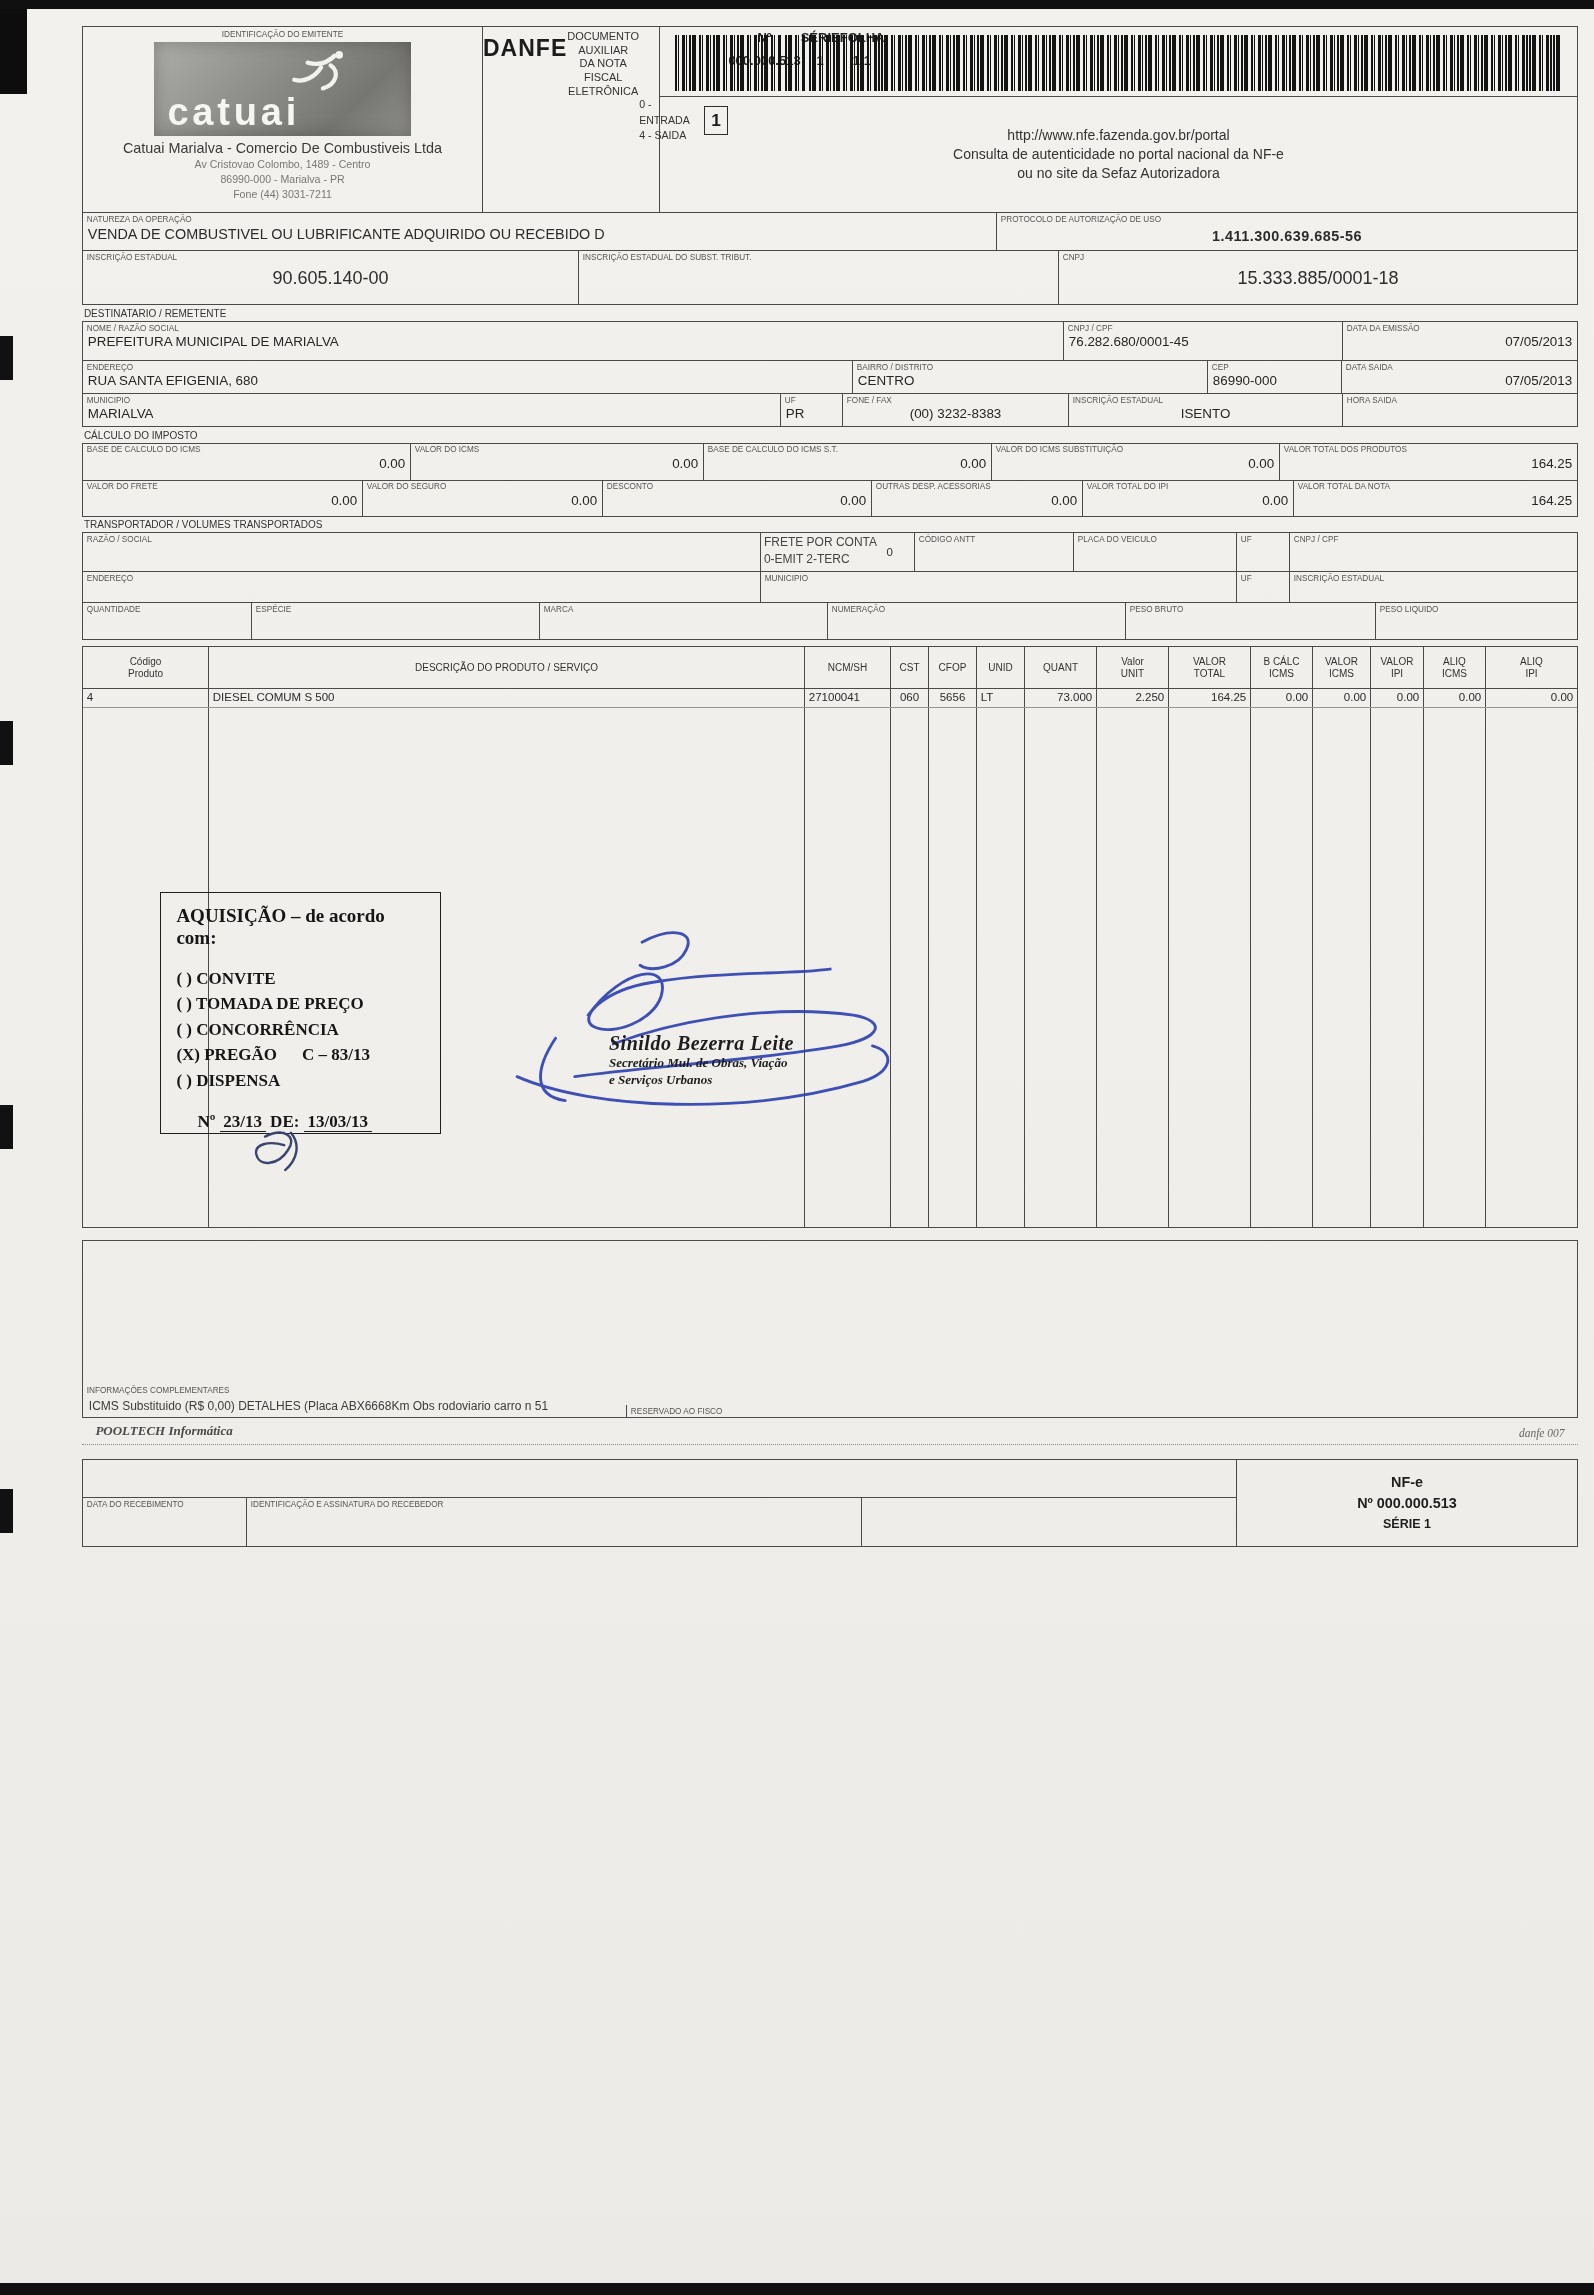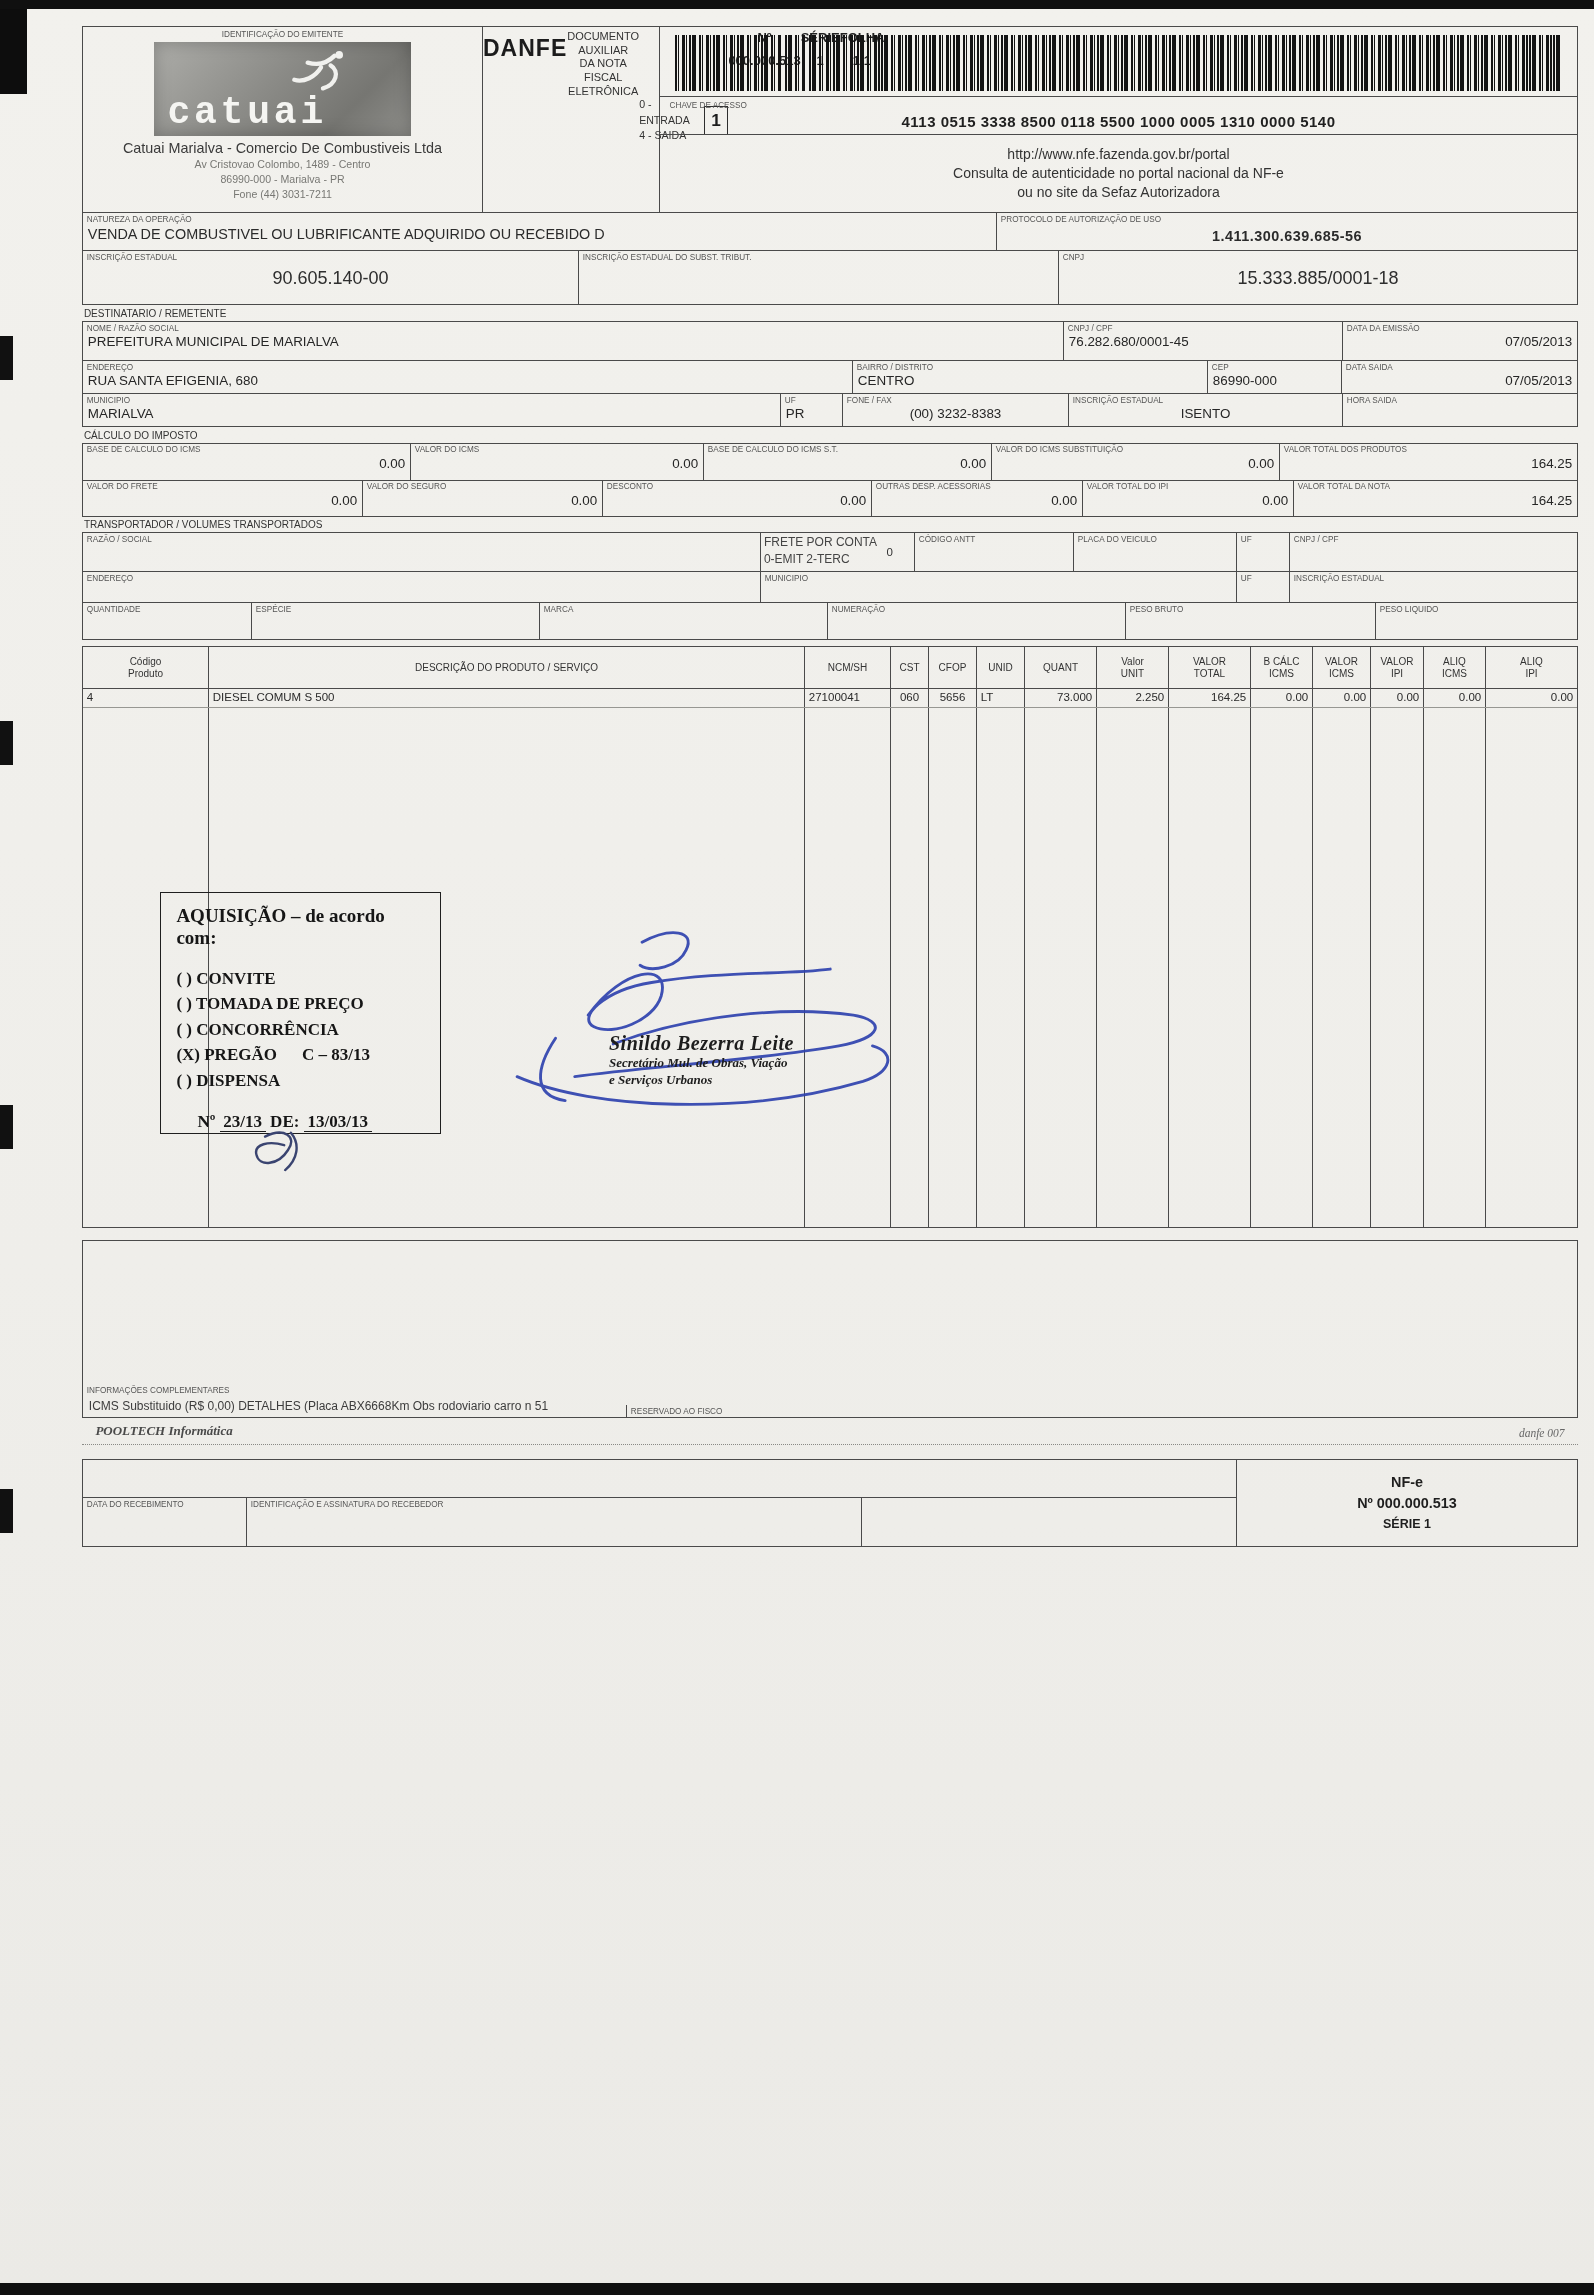--- a/index.html
+++ b/index.html
@@ -28,21 +28,21 @@
   .tc { text-align:center; }
   .big { font-size:18px; text-align:center; padding-top:5.8px; color:#2e2e2e; }
   .sec-title { font-size:10px; color:#333; padding:2.9px 1.9px 1.9px; }
 
   
   .top-box { height:187px; }
   .col-emit { width:399px; padding-top:2.9px; }
   .emit-label { font-size:8.2px; color:#555; text-align:center; }
   .logo { width:257px; height:94px; margin:2.9px auto 3.8px;
           background:linear-gradient(135deg,#adada9 0%, #8b8b87 45%, #767672 75%, #8f8f8b 100%);
-          position:relative; box-shadow:inset 0 0 17.3px rgba(0,0,0,.25);font-family:Liberation Mono, monospace; }
+          position:relative; box-shadow:inset 0 0 17.3px rgba(0,0,0,.25); }
   .logo-word { position:absolute; left:13.4px; bottom:1.9px; color:#f5f5f2; font-weight:bold;
                font-size:38px; letter-spacing:3.8px; }
   .logo-fig { position:absolute; right:46px; top:5.8px; }
   .emit-name { font-size:14.4px; text-align:center; color:#3a3a3a; margin-top:1.9px; }
   .emit-addr { font-size:10.6px; text-align:center; color:#787874; line-height:1.35; margin-top:1px; }
 
   .col-danfe { width:178px; border-left:1px solid #4a4a4a; border-right:1px solid #4a4a4a;
                display:flex; flex-direction:row; }
   .danfe-title { font-size:23px; font-weight:bold; text-align:center; margin-top:7.7px; letter-spacing:1px; color:#1c1c1c; }
   .danfe-sub { font-size:11px; text-align:center; line-height:1.25; margin-top:2.9px; color:#333; }
@@ -184,24 +184,20 @@
           <div class="tipo-box">1</div>
         </div>
         <div class="danfe-num">Nº 000.000.513</div>
         <div class="danfe-num">SÉRIE 1</div>
         <div class="danfe-num">FOLHA 1/1</div>
       </div>
 
       <div class="col-chave">
         <div class="barcode-wrap">
           <div class="barcode"></div>
-        </div>
-        <div class="chave-sec">
-          <div class="lbl">CHAVE DE ACESSO</div>
-          <div class="chave-val">4113 0515 3338 8500 0118 5500 1000 0005 1310 0000 5140</div>
         </div>
         <div class="consulta">
           <div>http://www.nfe.fazenda.gov.br/portal</div>
           <div>Consulta de autenticidade no portal nacional da NF-e</div>
           <div>ou no site da Sefaz Autorizadora</div>
         </div>
       </div>
     </div>
 
     <div class="box-nt row r-nat">

